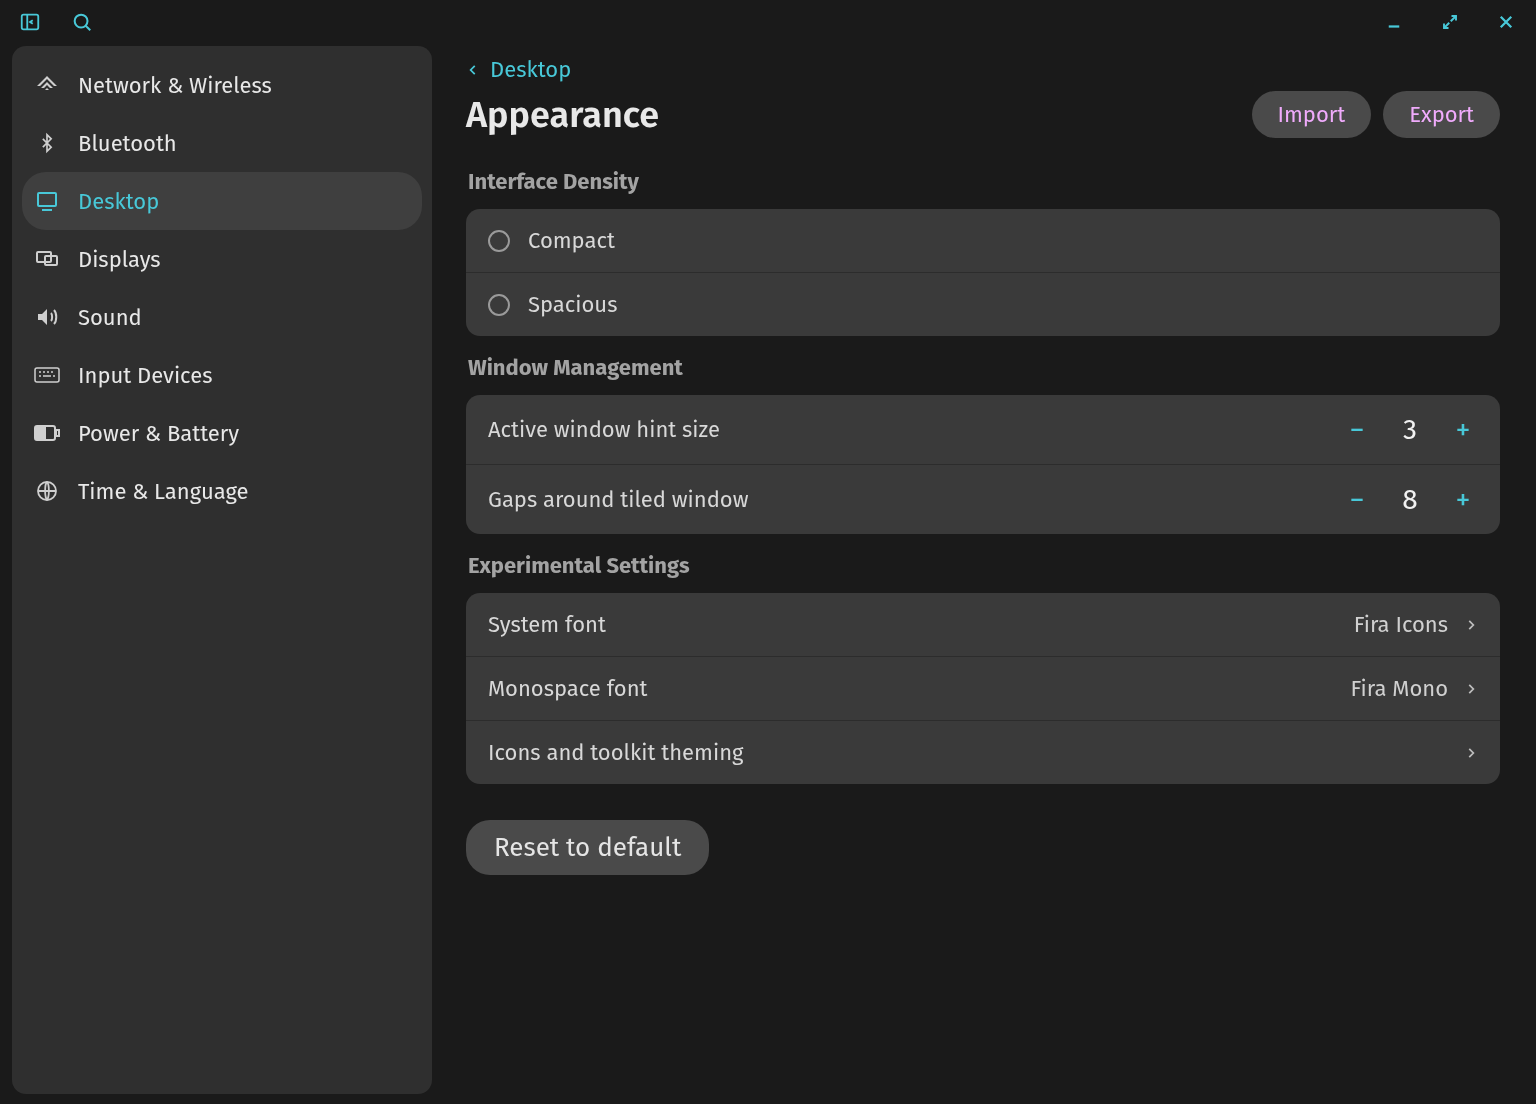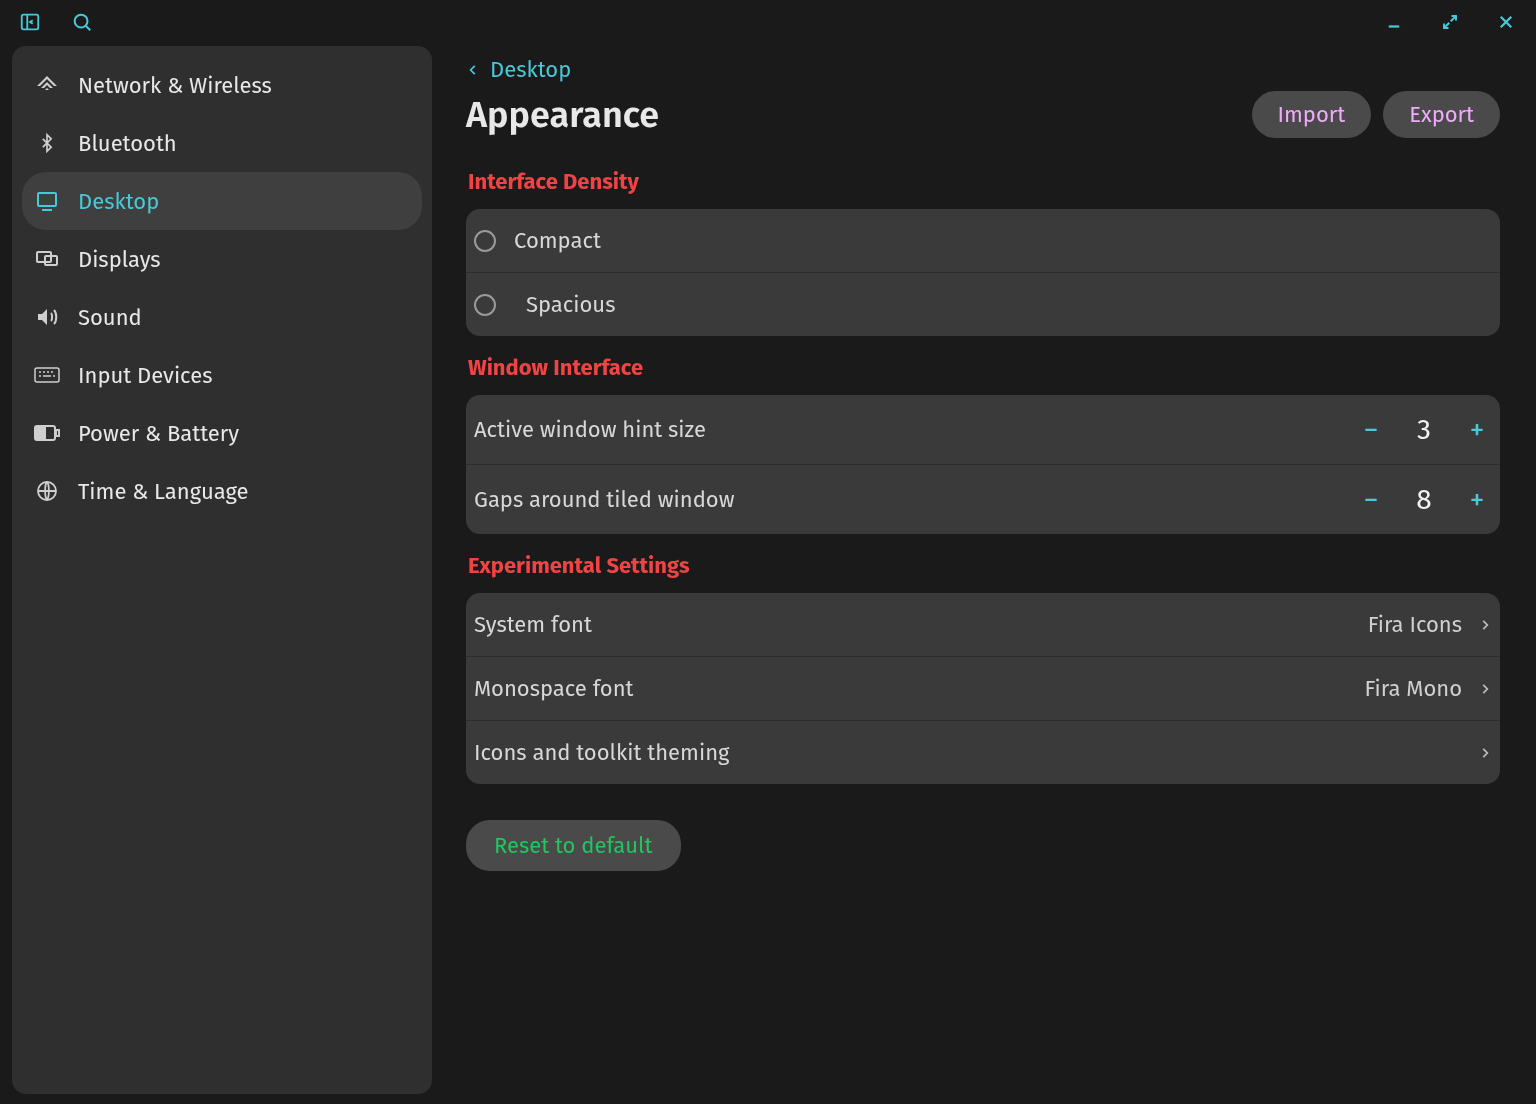--- a/index.html
+++ b/index.html
@@ -99,36 +99,36 @@
     padding: 10px 26px;
     border-radius: 24px;
     cursor: pointer;
     margin-left: 12px;
     font-family: inherit;
   }
   .section-title {
     font-weight: 700;
     font-size: 22px;
     margin: 18px 0 14px 2px;
-    color: #ef4444;
+    color: #a3a3a3;
   }
   .panel {
     background: #3a3a3a;
     border-radius: 14px;
     overflow: hidden;
     margin-bottom: 10px;
   }
   .row {
     display: flex;
     align-items: center;
-    padding: 18px 8px;
+    padding: 18px 22px;
     border-bottom: 1px solid #2c2c2c;
     color: #d8d8d8;
   }
-  .row:last-child { border-bottom: none; gap: 12px; }
+  .row:last-child { border-bottom: none; }
   .row .spacer { flex: 1; }
   .radio {
     width: 22px; height: 22px;
     border: 2px solid #9a9a9a;
     border-radius: 50%;
     margin-right: 18px;
     display: flex; align-items: center; justify-content: center;
   }
   .radio.selected { border-color: #1cd6e8; }
   .radio.selected::after {
@@ -160,22 +160,22 @@
   .row-value {
     color: #d0d0d0;
     margin-right: 16px;
   }
   .chev {
     color: #bcbcbc;
   }
   .reset-btn {
     background: #4a4a4a;
     border: none;
-    color: #22c55e;
-    font-size: 22px;
+    color: #e5e5e5;
+    font-size: 26px;
     padding: 12px 28px;
     border-radius: 24px;
     cursor: pointer;
     margin-top: 26px;
     font-family: inherit;
   }
   svg { display: block; }
 </style>
 </head>
 <body>
@@ -326,21 +326,21 @@
         <div class="row">
           <span class="radio"></span>
           <span>Compact</span>
         </div>
         <div class="row">
           <span class="radio"></span>
           <span>Spacious</span>
         </div>
       </div>
 
-      <div class="section-title">Window Interface</div>
+      <div class="section-title">Window Management</div>
       <div class="panel">
         <div class="row">
           <span>Active window hint size</span>
           <div class="spacer"></div>
           <div class="stepper">
             <span class="step-btn">−</span>
             <span class="step-val">3</span>
             <span class="step-btn">+</span>
           </div>
         </div>

